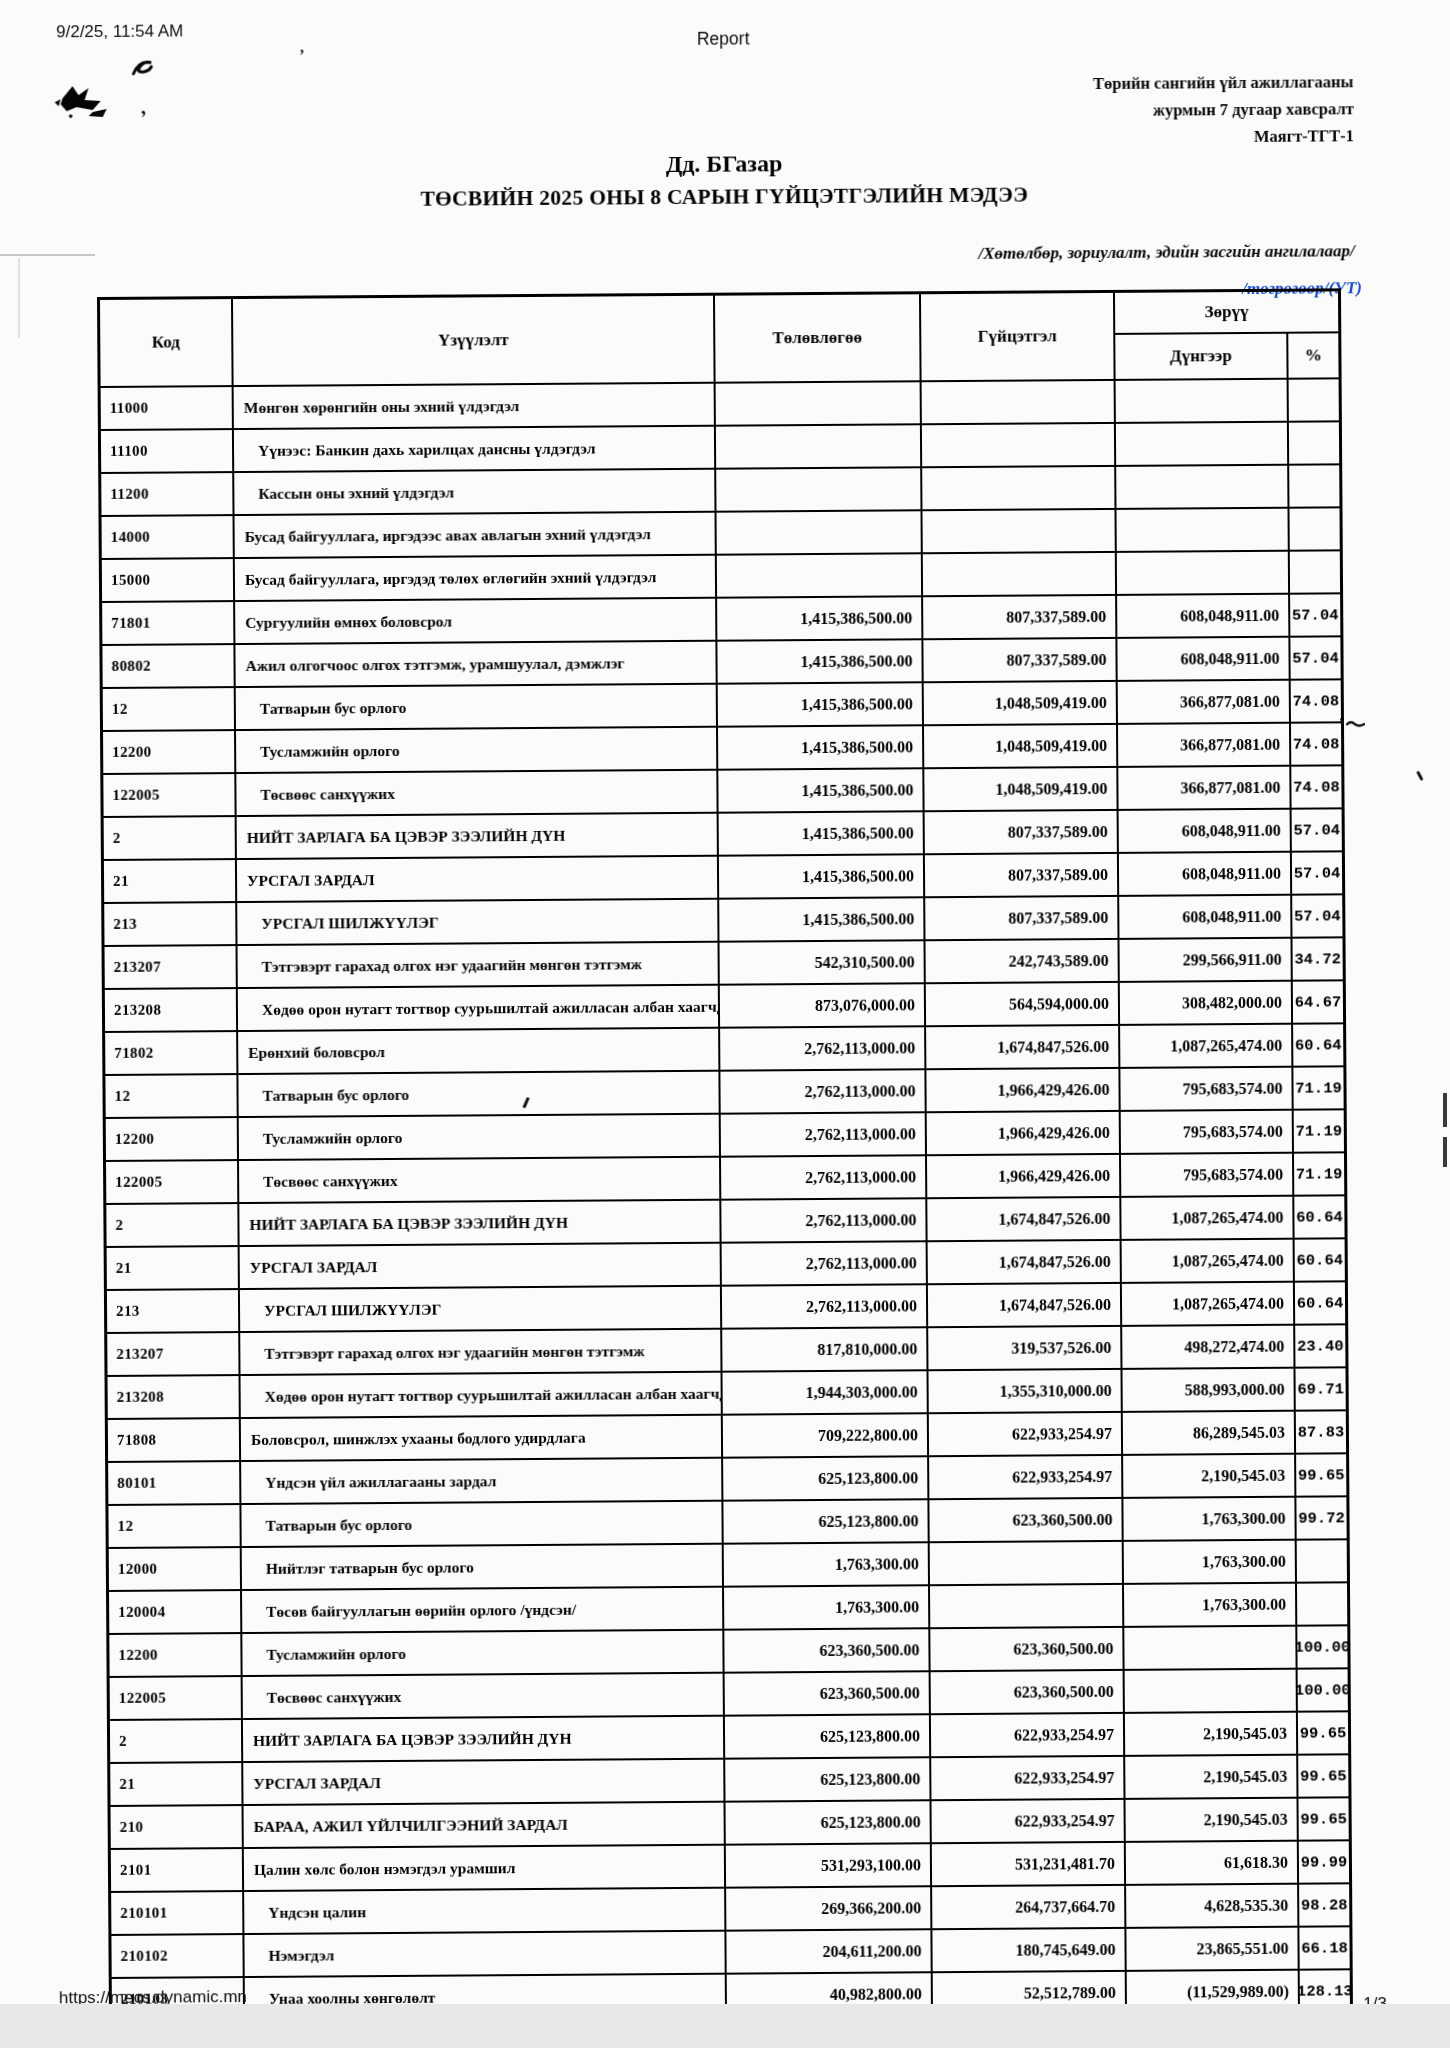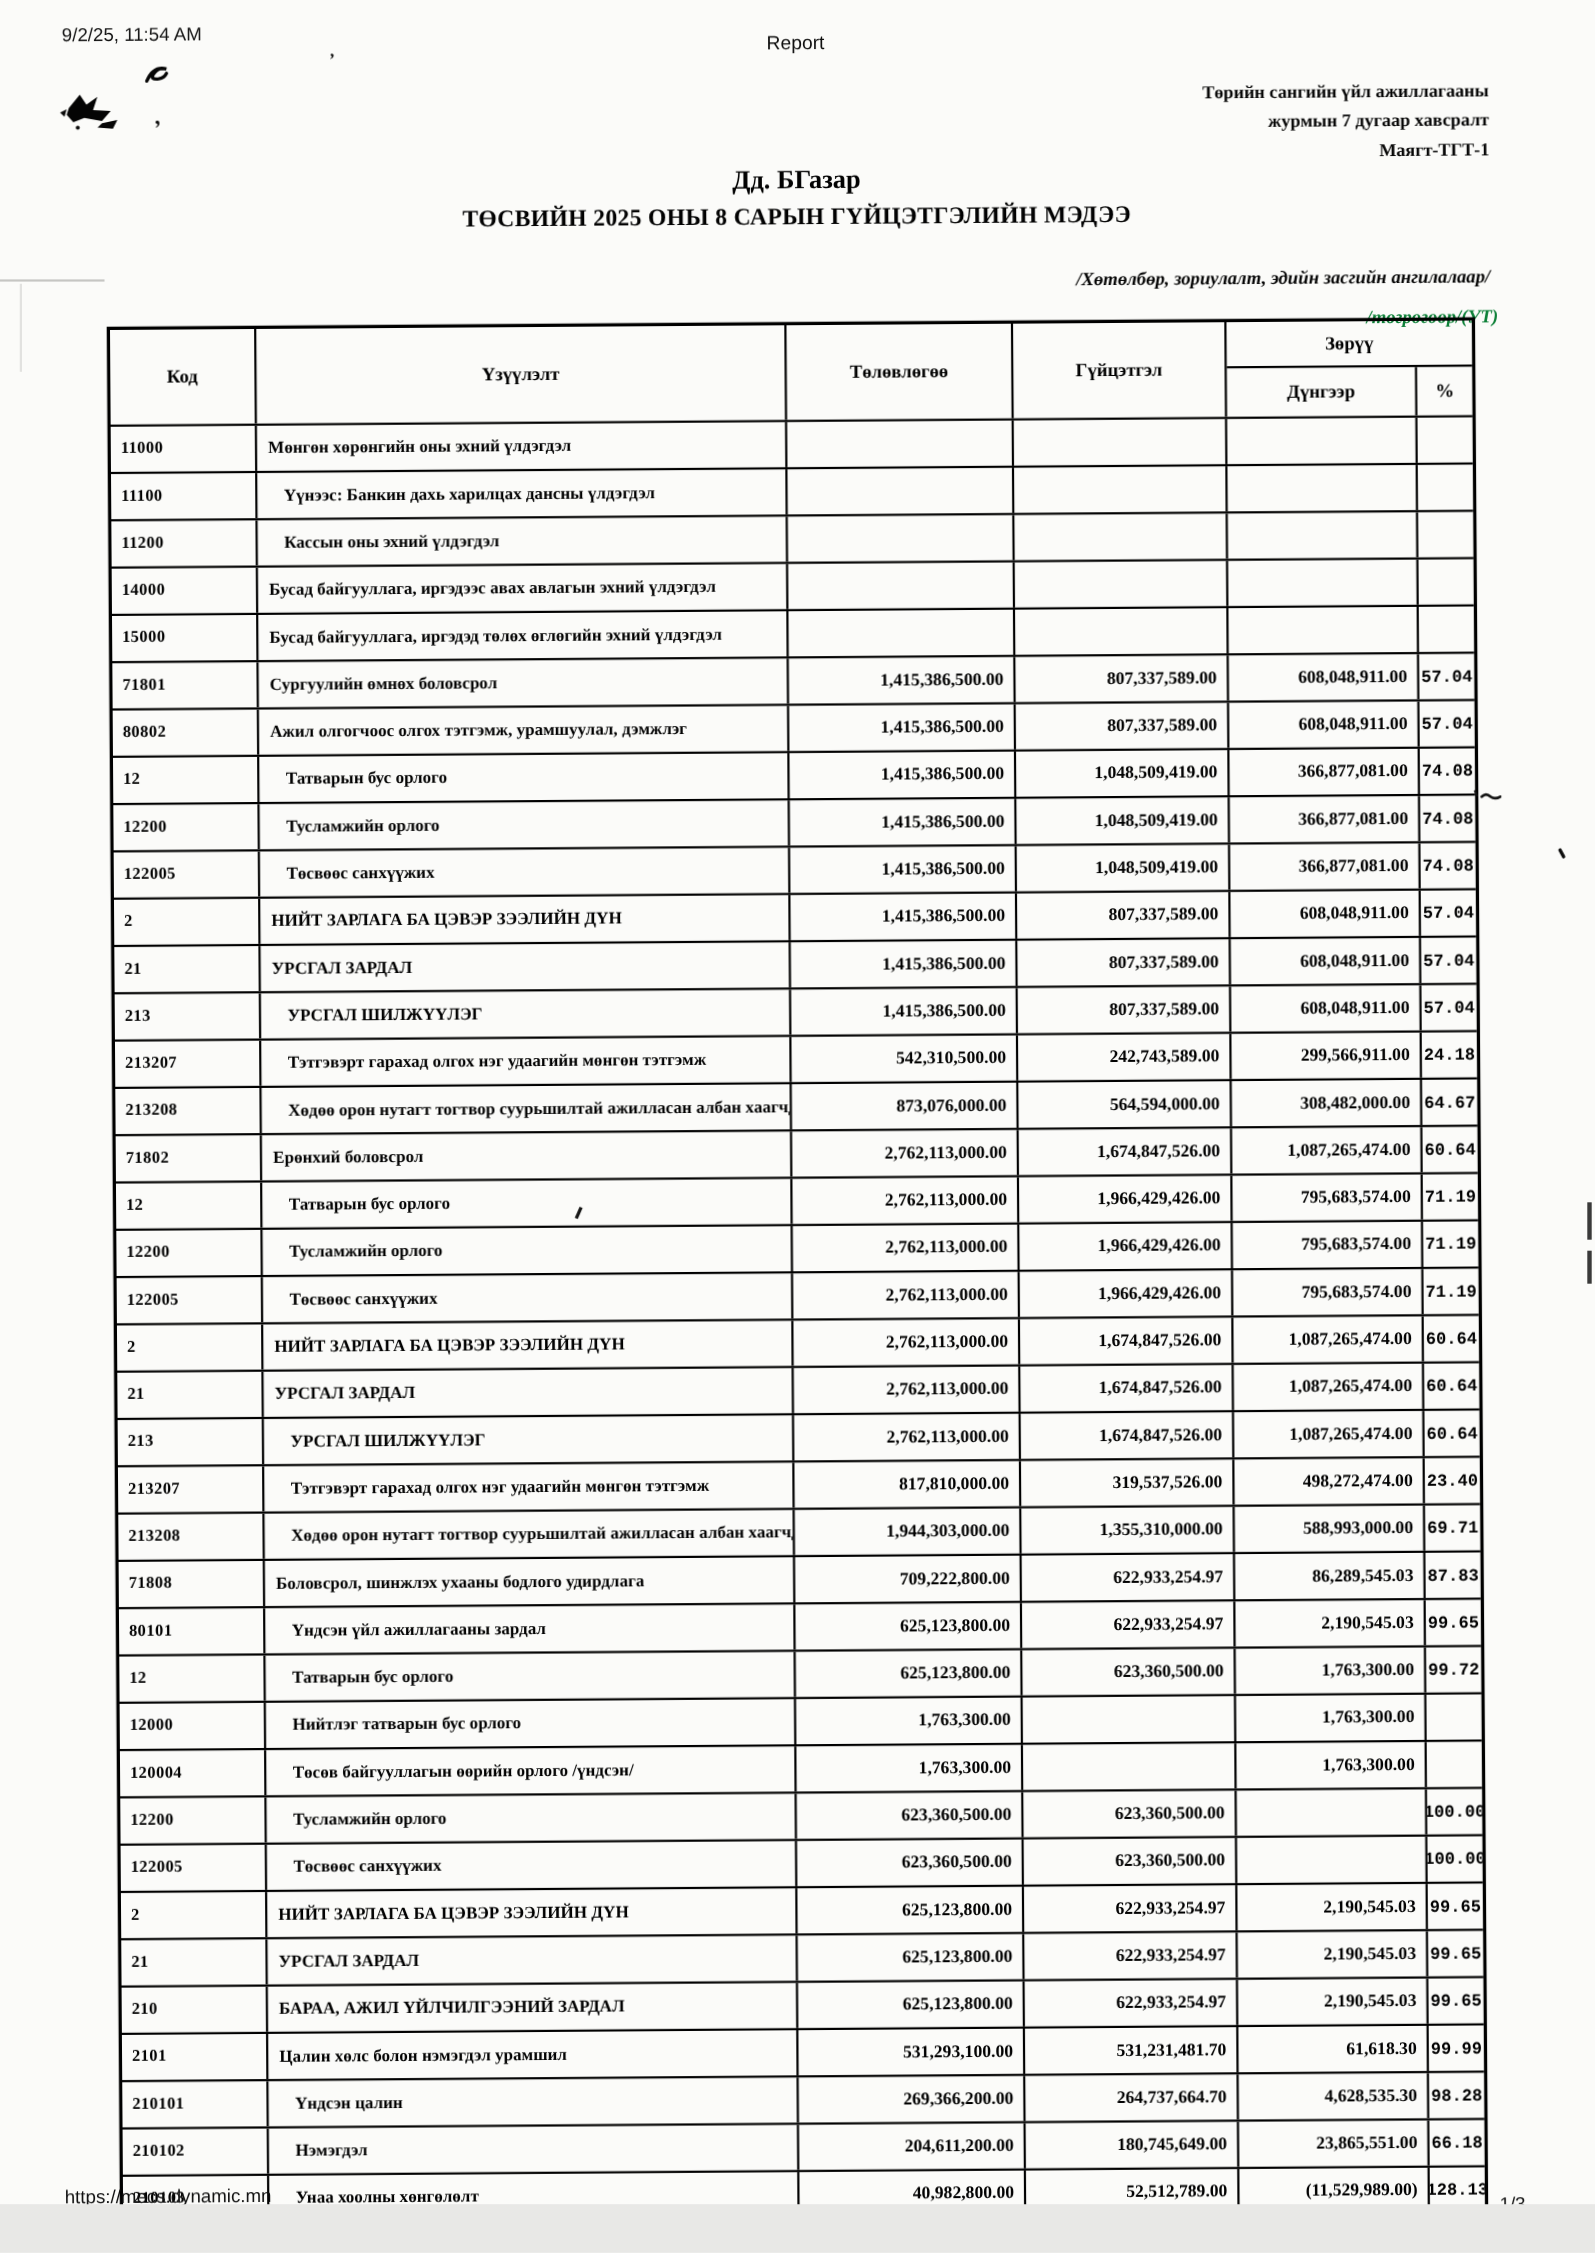--- a/index.html
+++ b/index.html
@@ -43,21 +43,21 @@
   .doc-title {
     position:absolute; left:0; width:1450px; top:189px; text-align:center;
     font:700 21.5px "Liberation Serif", serif; letter-spacing:.3px; color:#0b0b0b;
   }
   .subtitle1 {
     position:absolute; right:95px; top:250px;
     font:italic 700 17px "Liberation Serif", serif; color:#0e0e0e;
   }
   .subtitle2 {
     position:absolute; right:88px; top:287px;
-    font:italic 700 17px "Liberation Serif", serif; color:#15803d;
+    font:italic 700 17px "Liberation Serif", serif; color:#1d4ed8;
   }
   
   .budget-table {
     position:absolute; left:97px; top:297px; width:1238px;
     border:3px solid #070707; background:transparent;
   }
   .thead {
     display:grid;
     grid-template-columns:133px 482px 206px 194px 173px 50px;
     grid-template-rows:42px 44px;
@@ -240,21 +240,21 @@
             <div class="cell num">807,337,589.00</div>
             <div class="cell num">608,048,911.00</div>
             <div class="cell pct">57.04</div>
           </div>
           <div class="trow">
             <div class="cell code">213207</div>
             <div class="cell label ind1">Тэтгэвэрт гарахад олгох нэг удаагийн мөнгөн тэтгэмж</div>
             <div class="cell num">542,310,500.00</div>
             <div class="cell num">242,743,589.00</div>
             <div class="cell num">299,566,911.00</div>
-            <div class="cell pct">24.18</div>
+            <div class="cell pct">34.72</div>
           </div>
           <div class="trow">
             <div class="cell code">213208</div>
             <div class="cell label ind1">Хөдөө орон нутагт тогтвор суурьшилтай ажилласан албан хаагчд</div>
             <div class="cell num">873,076,000.00</div>
             <div class="cell num">564,594,000.00</div>
             <div class="cell num">308,482,000.00</div>
             <div class="cell pct">64.67</div>
           </div>
           <div class="trow">

